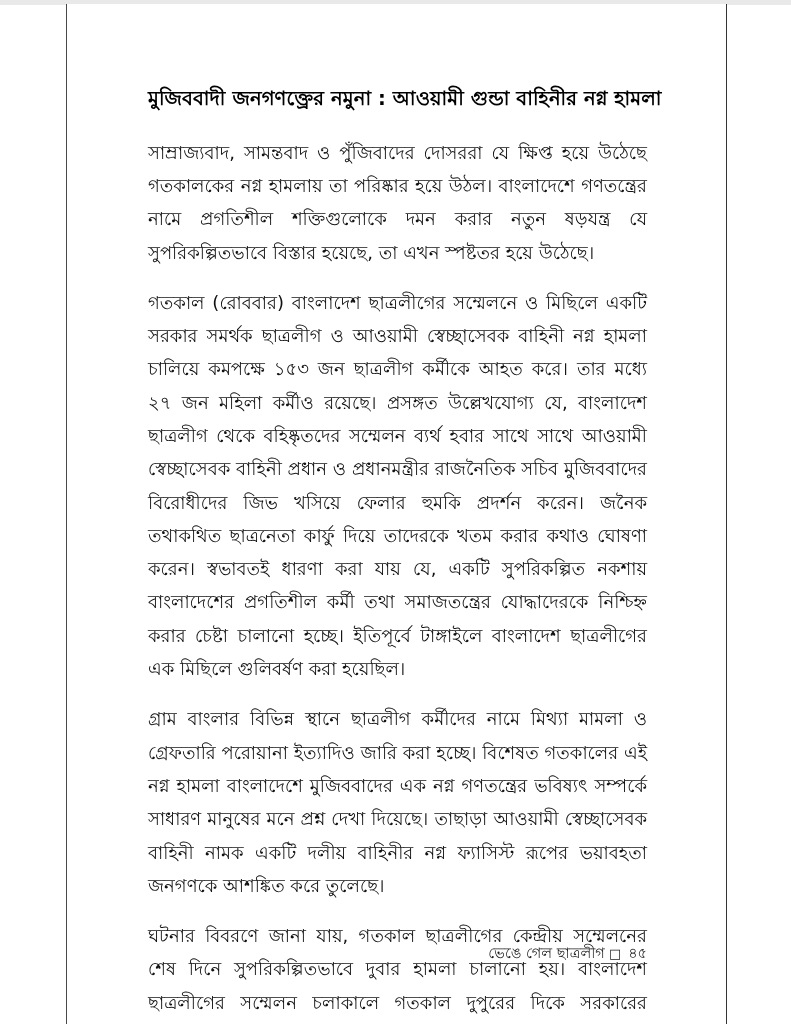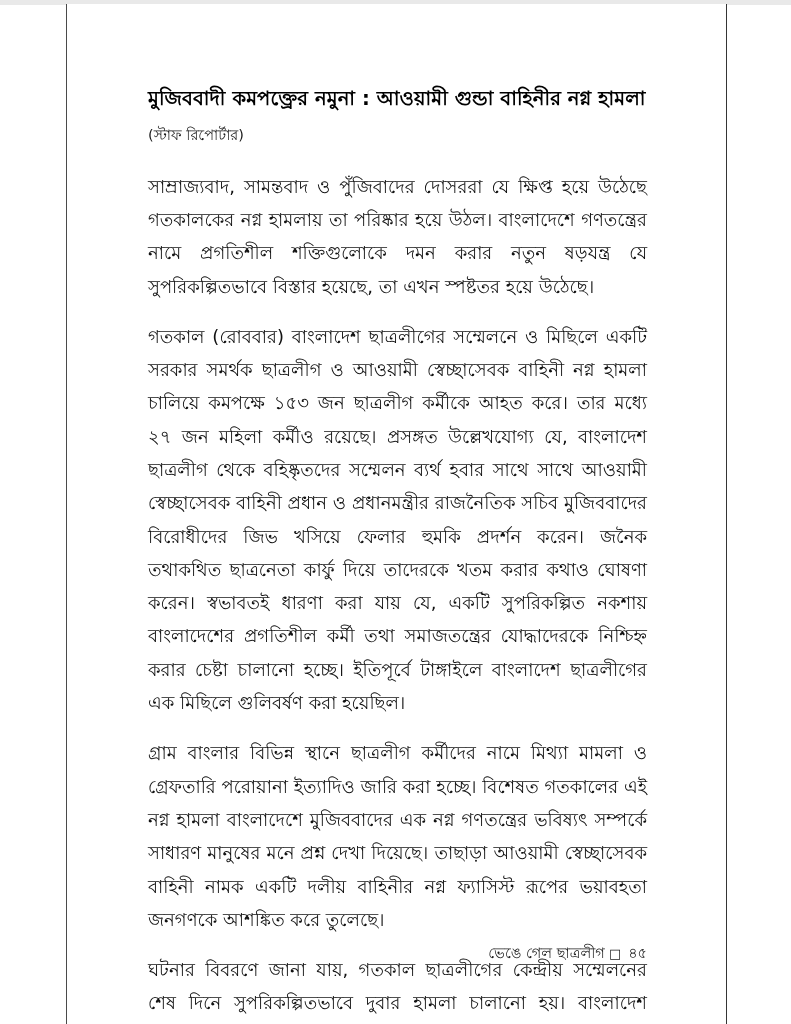--- a/index.html
+++ b/index.html
@@ -124,24 +124,23 @@
 <div class="scan-canvas">
 
   <div class="scan-top-band"></div>
 
   <div class="page-sheet">
 
     <div class="text-column">
 
 
       <h1 class="headline">
-        <span class="hl-line">মুজিববাদী কমপক্ত্রের নমুনা : আওয়ামী গুন্ডা বাহিনীর নগ্ন হামলা</span>
+        <span class="hl-line">মুজিববাদী জনগণক্ত্রের নমুনা : আওয়ামী গুন্ডা বাহিনীর নগ্ন হামলা</span>
       </h1>
 
-      <div class="byline">(স্টাফ রিপোর্টার)</div>
 
       <p class="body-para first-para">সাম্রাজ্যবাদ, সামন্তবাদ ও পুঁজিবাদের দোসররা যে ক্ষিপ্ত হয়ে উঠেছে গতকালকের নগ্ন হামলায় তা পরিষ্কার হয়ে উঠল। বাংলাদেশে গণতন্ত্রের নামে প্রগতিশীল শক্তিগুলোকে দমন করার নতুন ষড়যন্ত্র যে সুপরিকল্পিতভাবে বিস্তার হয়েছে, তা এখন স্পষ্টতর হয়ে উঠেছে।</p>
 
       <p class="body-para">গতকাল (রোববার) বাংলাদেশ ছাত্রলীগের সম্মেলনে ও মিছিলে একটি সরকার সমর্থক ছাত্রলীগ ও আওয়ামী স্বেচ্ছাসেবক বাহিনী নগ্ন হামলা চালিয়ে কমপক্ষে ১৫৩ জন ছাত্রলীগ কর্মীকে আহত করে। তার মধ্যে ২৭ জন মহিলা কর্মীও রয়েছে। প্রসঙ্গত উল্লেখযোগ্য যে, বাংলাদেশ ছাত্রলীগ থেকে বহিষ্কৃতদের সম্মেলন ব্যর্থ হবার সাথে সাথে আওয়ামী স্বেচ্ছাসেবক বাহিনী প্রধান ও প্রধানমন্ত্রীর রাজনৈতিক সচিব মুজিববাদের বিরোধীদের জিভ খসিয়ে ফেলার হুমকি প্রদর্শন করেন। জনৈক তথাকথিত ছাত্রনেতা কার্ফু দিয়ে তাদেরকে খতম করার কথাও ঘোষণা করেন। স্বভাবতই ধারণা করা যায় যে, একটি সুপরিকল্পিত নকশায় বাংলাদেশের প্রগতিশীল কর্মী তথা সমাজতন্ত্রের যোদ্ধাদেরকে নিশ্চিহ্ন করার চেষ্টা চালানো হচ্ছে। ইতিপূর্বে টাঙ্গাইলে বাংলাদেশ ছাত্রলীগের এক মিছিলে গুলিবর্ষণ করা হয়েছিল।</p>
 
       <p class="body-para">গ্রাম বাংলার বিভিন্ন স্থানে ছাত্রলীগ কর্মীদের নামে মিথ্যা মামলা ও গ্রেফতারি পরোয়ানা ইত্যাদিও জারি করা হচ্ছে। বিশেষত গতকালের এই নগ্ন হামলা বাংলাদেশে মুজিববাদের এক নগ্ন গণতন্ত্রের ভবিষ্যৎ সম্পর্কে সাধারণ মানুষের মনে প্রশ্ন দেখা দিয়েছে। তাছাড়া আওয়ামী স্বেচ্ছাসেবক বাহিনী নামক একটি দলীয় বাহিনীর নগ্ন ফ্যাসিস্ট রূপের ভয়াবহতা জনগণকে আশঙ্কিত করে তুলেছে।</p>
 
       <p class="body-para loose-set">ঘটনার বিবরণে জানা যায়, গতকাল ছাত্রলীগের কেন্দ্রীয় সম্মেলনের শেষ দিনে সুপরিকল্পিতভাবে দুবার হামলা চালানো হয়। বাংলাদেশ ছাত্রলীগের সম্মেলন চলাকালে গতকাল দুপুরের দিকে সরকারের দালাল ছাত্রদল পল্টনের শান্তিপূর্ণ সম্মেলনে ইট পাটকেল লাঠিসোটা নিয়ে হামলা করে। ফলে বাংলাদেশ ছাত্রলীগের ৩৫ জন কর্মী আহত হয়। বিকেলে বাংলাদেশ ছাত্রলীগের নবনির্বাচিতদের শপথ গ্রহণের জন্য একটি মিছিল শহিদ মিনারের দিকে অগ্রসর হতে থাকলে আওয়ামী স্বেচ্ছাসেবক বাহিনীর সদস্যরা তিনদিক থেকে হামলা চালাতে আরম্ভ করে। ফলে বিপ্লবী ছাত্রনেতা আ. স. ম. আবদুর রব, মমতাজ বেগম, পুলিশ ইন্সপেক্টর সেকান্দর আলীসহ প্রায় ১৫০ জন ছাত্র-ছাত্রী আহত হয়। জনৈক প্রত্যক্ষদর্শীর বিবরণে জানা গেছে — ছাত্রলীগের মিছিলটি শহিদ মিনারের পথে</p>
 
     </div>

